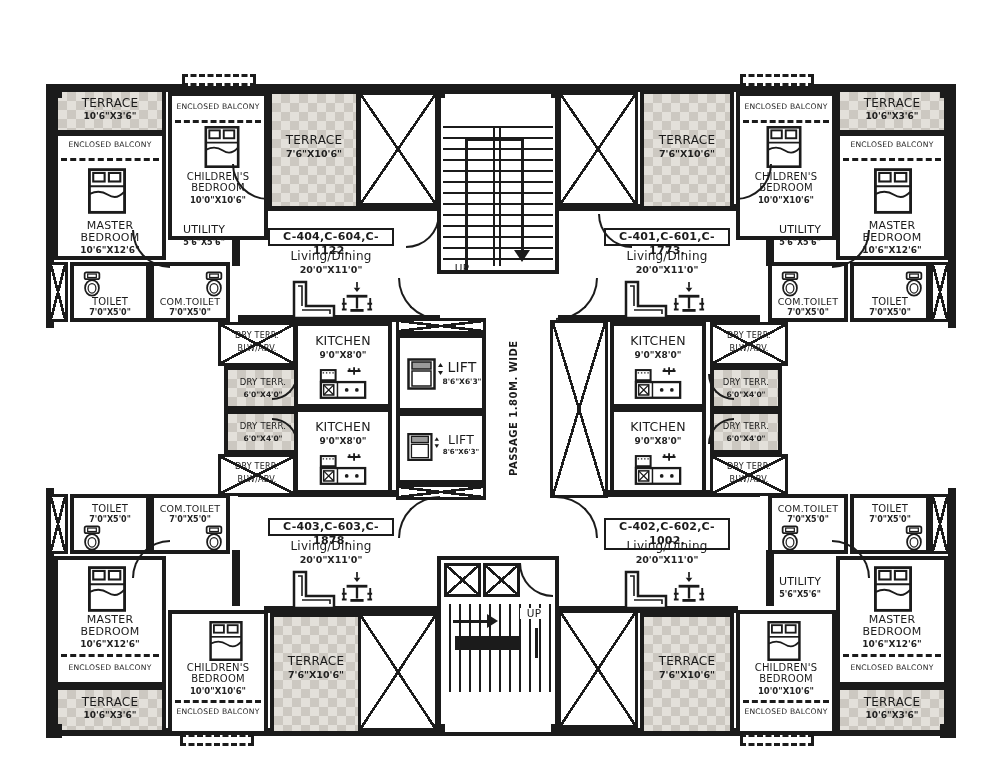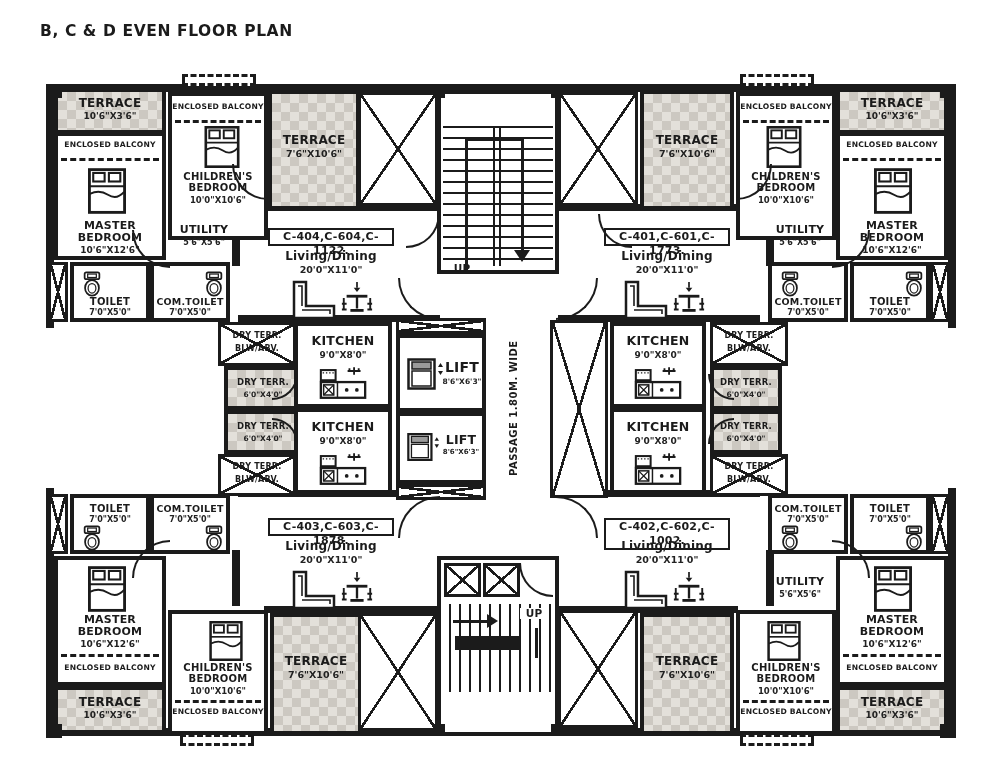--- a/index.html
+++ b/index.html
@@ -8,21 +8,21 @@
   .abs{position:absolute;box-sizing:border-box;}
   .wall{position:absolute;background:#1b1b1b;}
   .rm{position:absolute;box-sizing:border-box;border:4px solid #1b1b1b;background:#fff;}
   .tex{background-color:#e3e0da;
        background-image:linear-gradient(45deg,#ccc8c1 25%,transparent 25%,transparent 75%,#ccc8c1 75%),
                         linear-gradient(45deg,#ccc8c1 25%,transparent 25%,transparent 75%,#ccc8c1 75%);
        background-size:18px 18px;background-position:0 0,9px 9px;}
   .xb{position:absolute;box-sizing:border-box;border:3px solid #1b1b1b;background-color:#fff;
       background-image:linear-gradient(to top right,transparent calc(50% - 1.3px),#1b1b1b 0,#1b1b1b calc(50% + 1.3px),transparent 0),
                        linear-gradient(to bottom right,transparent calc(50% - 1.3px),#1b1b1b 0,#1b1b1b calc(50% + 1.3px),transparent 0);}
-  .name{position:absolute;font-weight:bold;text-align:center;line-height:1.08;letter-spacing:.2px;}
+  .name{position:absolute;font-weight:normal;text-align:center;line-height:1.08;letter-spacing:.2px;}
   .dimt{position:absolute;font-weight:bold;text-align:center;line-height:1;color:#222;}
   .dash{position:absolute;border-top:3px dashed #1b1b1b;}
   .dashbox{position:absolute;box-sizing:border-box;border:3px dashed #1b1b1b;background:#fff;}
   .arc{position:absolute;box-sizing:border-box;}
   .arc.bl{border-left:2.5px solid #1b1b1b;border-bottom:2.5px solid #1b1b1b;border-bottom-left-radius:100%;}
   .arc.br{border-right:2.5px solid #1b1b1b;border-bottom:2.5px solid #1b1b1b;border-bottom-right-radius:100%;}
   .arc.tl{border-left:2.5px solid #1b1b1b;border-top:2.5px solid #1b1b1b;border-top-left-radius:100%;}
   .arc.tr{border-right:2.5px solid #1b1b1b;border-top:2.5px solid #1b1b1b;border-top-right-radius:100%;}
   .treads-h{background:repeating-linear-gradient(180deg,#1b1b1b 0 2px,transparent 2px 11px);}
   .treads-v{background:repeating-linear-gradient(90deg,#1b1b1b 0 2px,transparent 2px 10px);}
@@ -80,21 +80,20 @@
       <symbol id="liftcar" viewBox="0 0 36 32">
         <rect x="1.5" y="1.5" width="26" height="29" fill="#fff" stroke="#1b1b1b" stroke-width="2.5"></rect>
         <rect x="5" y="4" width="19" height="7" fill="#9a9a9a" stroke="#1b1b1b" stroke-width="1.5"></rect>
         <rect x="5" y="13" width="19" height="15" fill="#fff" stroke="#1b1b1b" stroke-width="1.5"></rect>
         <path d="M31 9 l2.5 -4 l2.5 4 z" fill="#1b1b1b"></path>
         <path d="M31 13 l2.5 4 l2.5 -4 z" fill="#1b1b1b"></path>
       </symbol>
     </defs>
   </svg>
 
-  <div class="abs" style="left:40px;top:22px;font-size:15.5px;font-weight:bold;letter-spacing:.6px;">B, C &amp; D EVEN FLOOR PLAN</div>
 
   <div class="wall" style="left:48px;top:84px;width:392px;height:8px"></div>
   <div class="wall" style="left:437px;top:84px;width:122px;height:8px"></div>
   <div class="wall" style="left:558px;top:84px;width:394px;height:8px"></div>
   <div class="wall" style="left:46px;top:84px;width:8px;height:244px"></div>
   <div class="wall" style="left:948px;top:84px;width:8px;height:244px"></div>
   <div class="wall" style="left:46px;top:488px;width:8px;height:250px"></div>
   <div class="wall" style="left:948px;top:488px;width:8px;height:250px"></div>
   <div class="wall" style="left:48px;top:728px;width:392px;height:8px"></div>
   <div class="wall" style="left:437px;top:728px;width:122px;height:8px"></div>

